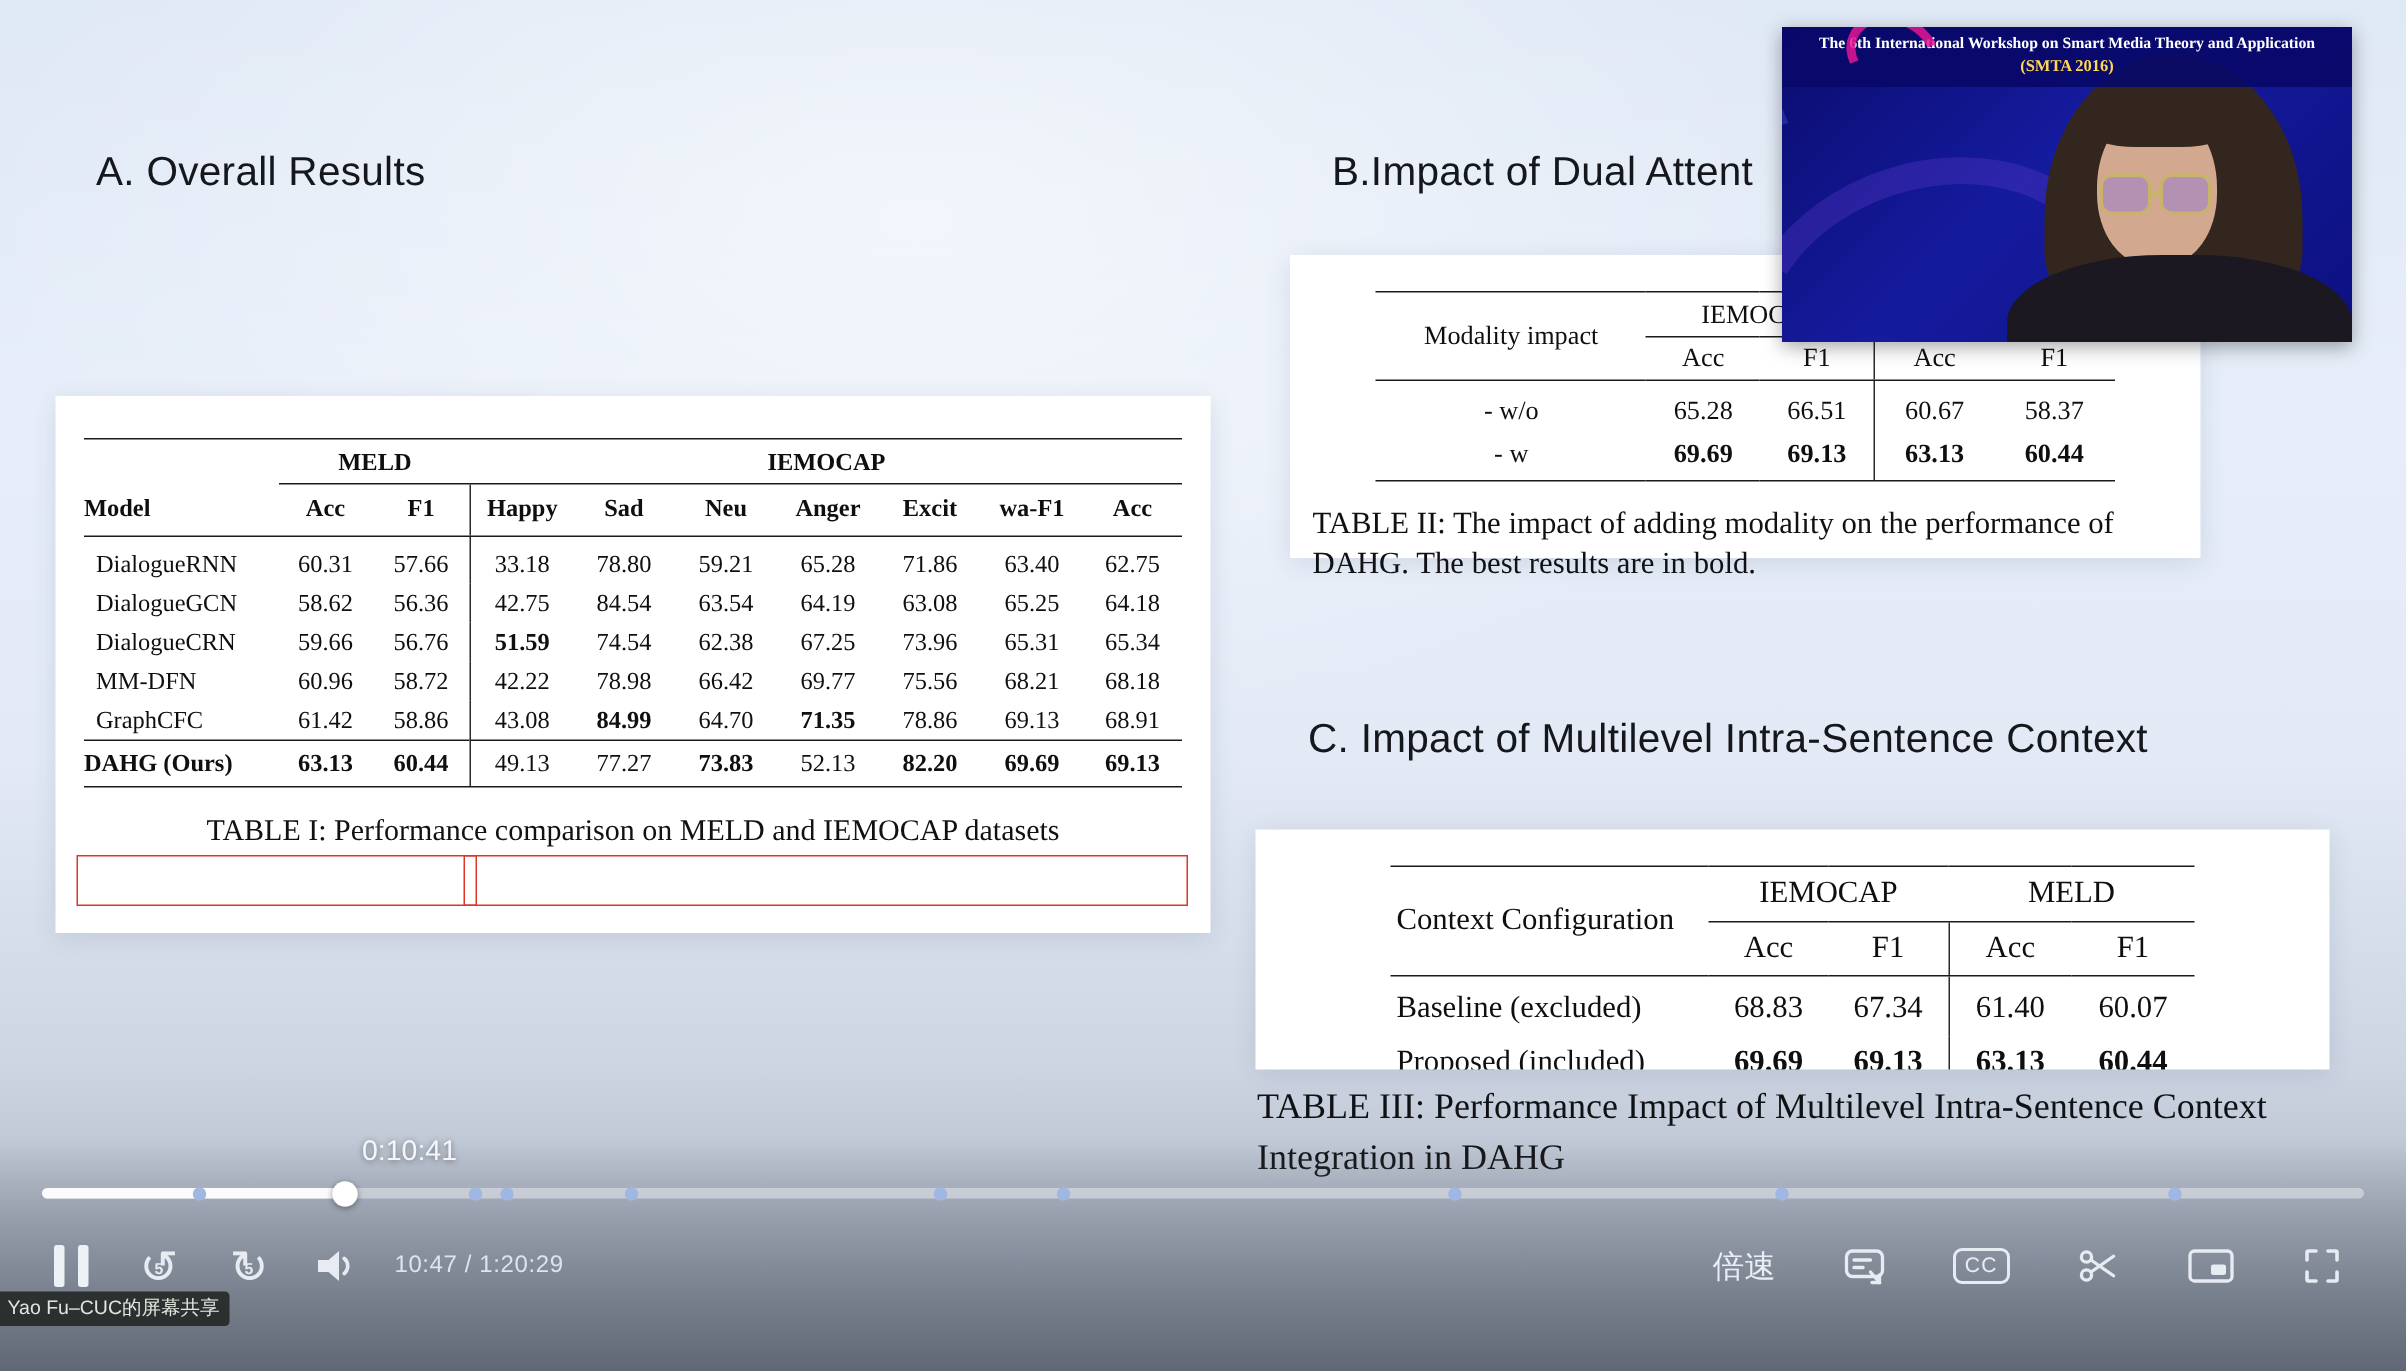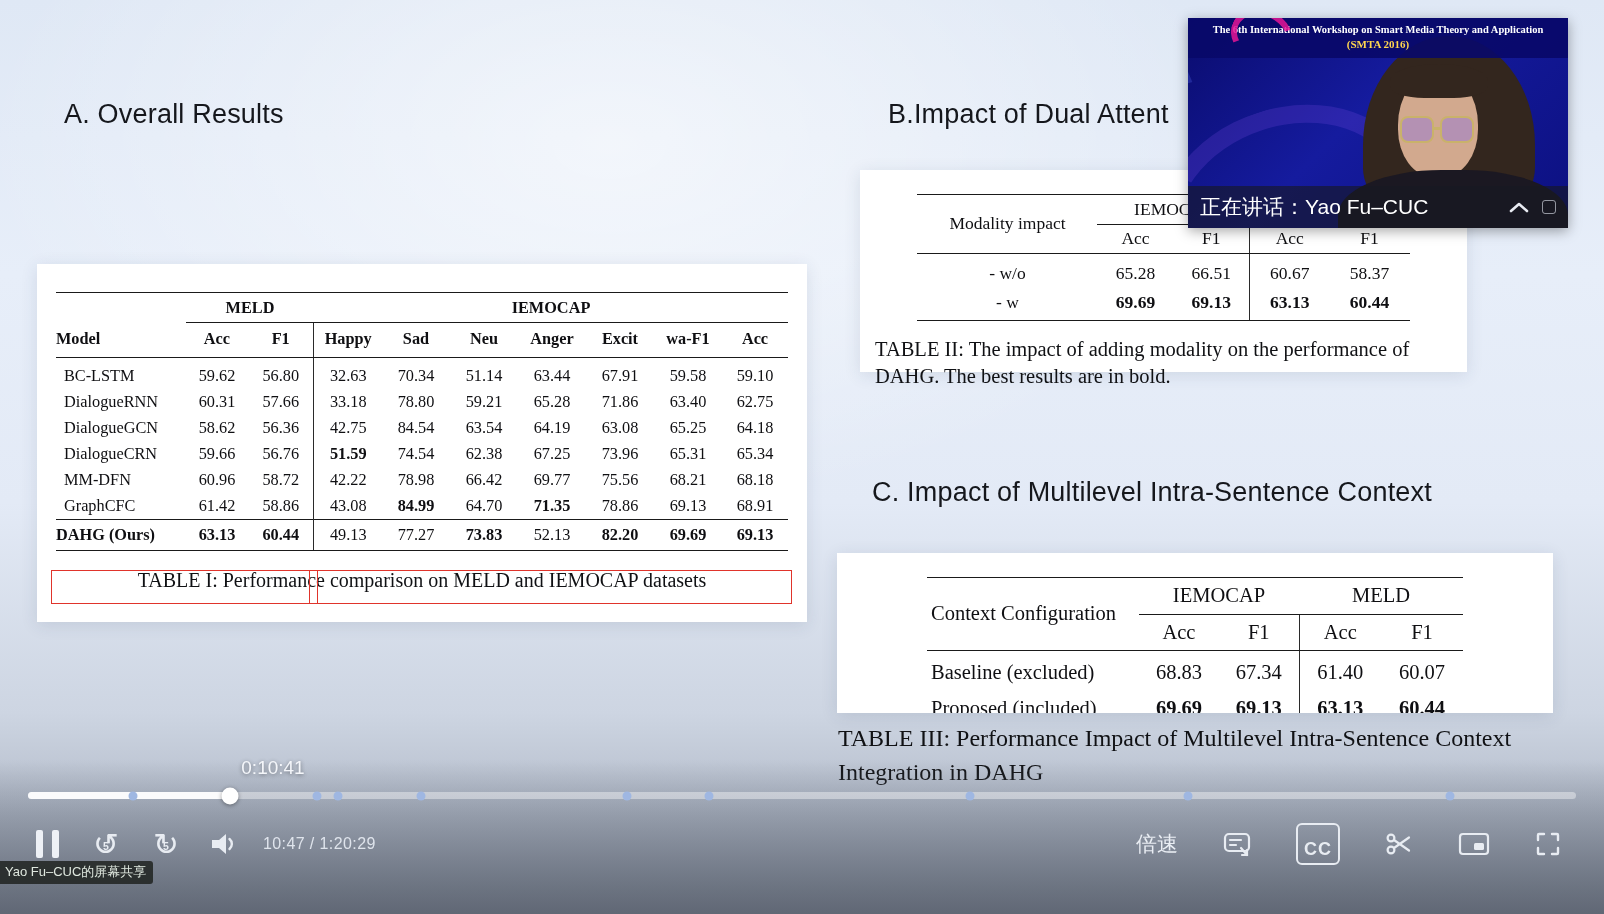--- a/index.html
+++ b/index.html
@@ -110,21 +110,21 @@
   .pausebtn { gap:9px; margin-left:8px; }
   .pb { width:7px; height:28px; background:#eef1f6; border-radius:2px; display:block; }
   .skip { position:relative; margin-left:30px; }
   .skip .arrow { font-size:31px; line-height:1; color:#e8ecf2; }
   .skip .n { position:absolute; left:50%; top:57%; transform:translate(-50%,-50%); font-size:10.5px; font-weight:bold; color:#e8ecf2; }
   .volbtn { margin-left:26px; }
   .time { margin-left:22px; font-size:16px; color:#dfe4ec; letter-spacing:.4px; }
   .flex1 { flex:1; }
   .speed { font-size:21px; color:#eaeef4; margin-left:auto; }
   .rbtn { margin-left:40px; }
-  .cc { border:2.2px solid #e8ecf2; border-radius:6px; padding:14px 6px 2px; font-size:18px; font-weight:bold;
+  .cc { border:2.2px solid #e8ecf2; border-radius:6px; padding:1px 6px 2px; font-size:14px; font-weight:normal;
     color:#e8ecf2; letter-spacing:1px; line-height:1.2; }
 
   .share { position:absolute; left:0; top:861px; z-index:7; background:rgba(28,32,28,.82); color:#dfe8df;
     font-size:13px; padding:2px 7px 3px 5px; border-radius:0 3px 3px 0; }
 </style>
 </head>
 <body>
 
 <div class="slide">
   <h2 class="h ha">A. Overall Results</h2>
@@ -158,32 +158,20 @@
           <th class="vsep">Happy</th>
           <th>Sad</th>
           <th>Neu</th>
           <th>Anger</th>
           <th>Excit</th>
           <th>wa-F1</th>
           <th>Acc</th>
         </tr>
       </thead>
       <tbody>
-          <tr>
-            <td class="model">BC-LSTM</td>
-            <td>59.62</td>
-            <td>56.80</td>
-            <td class="vsep">32.63</td>
-            <td>70.34</td>
-            <td>51.14</td>
-            <td>63.44</td>
-            <td>67.91</td>
-            <td>59.58</td>
-            <td>59.10</td>
-          </tr>
           <tr>
             <td class="model">DialogueRNN</td>
             <td>60.31</td>
             <td>57.66</td>
             <td class="vsep">33.18</td>
             <td>78.80</td>
             <td>59.21</td>
             <td>65.28</td>
             <td>71.86</td>
             <td>63.40</td>
@@ -353,29 +341,20 @@
   </div>
   <div class="person">
     <div class="hair"></div>
     <div class="face"></div>
     <div class="fringe"></div>
     <div class="lens lf"></div>
     <div class="lens rt"></div>
     <div class="bridge"></div>
     <div class="bodyshape"></div>
   </div>
-  <div class="speakerbar">
-    <span class="sp-label">正在讲话：Yao Fu–CUC</span>
-    <span class="chev">
-      <svg width="22" height="14" viewBox="0 0 22 14" fill="none">
-          <path d="M3 11 L11 4 L19 11" stroke="#e8ebf2" stroke-width="2.6" stroke-linecap="round" stroke-linejoin="round"></path>
-        </svg>
-    </span>
-    <span class="mini"></span>
-  </div>
 </div>
 
 <div class="progress">
   <div class="track"></div>
   <div class="played" style="width: 13.05%;"></div>
   <div class="markers" style="position:absolute;inset:0;">
       <div class="marker" style="left: 6.78%; background: rgb(159, 183, 226);"></div>
       <div class="marker" style="left: 18.67%; background: rgb(159, 183, 226);"></div>
       <div class="marker" style="left: 20.03%; background: rgb(159, 183, 226);"></div>
       <div class="marker" style="left: 25.39%; background: rgb(159, 183, 226);"></div>

